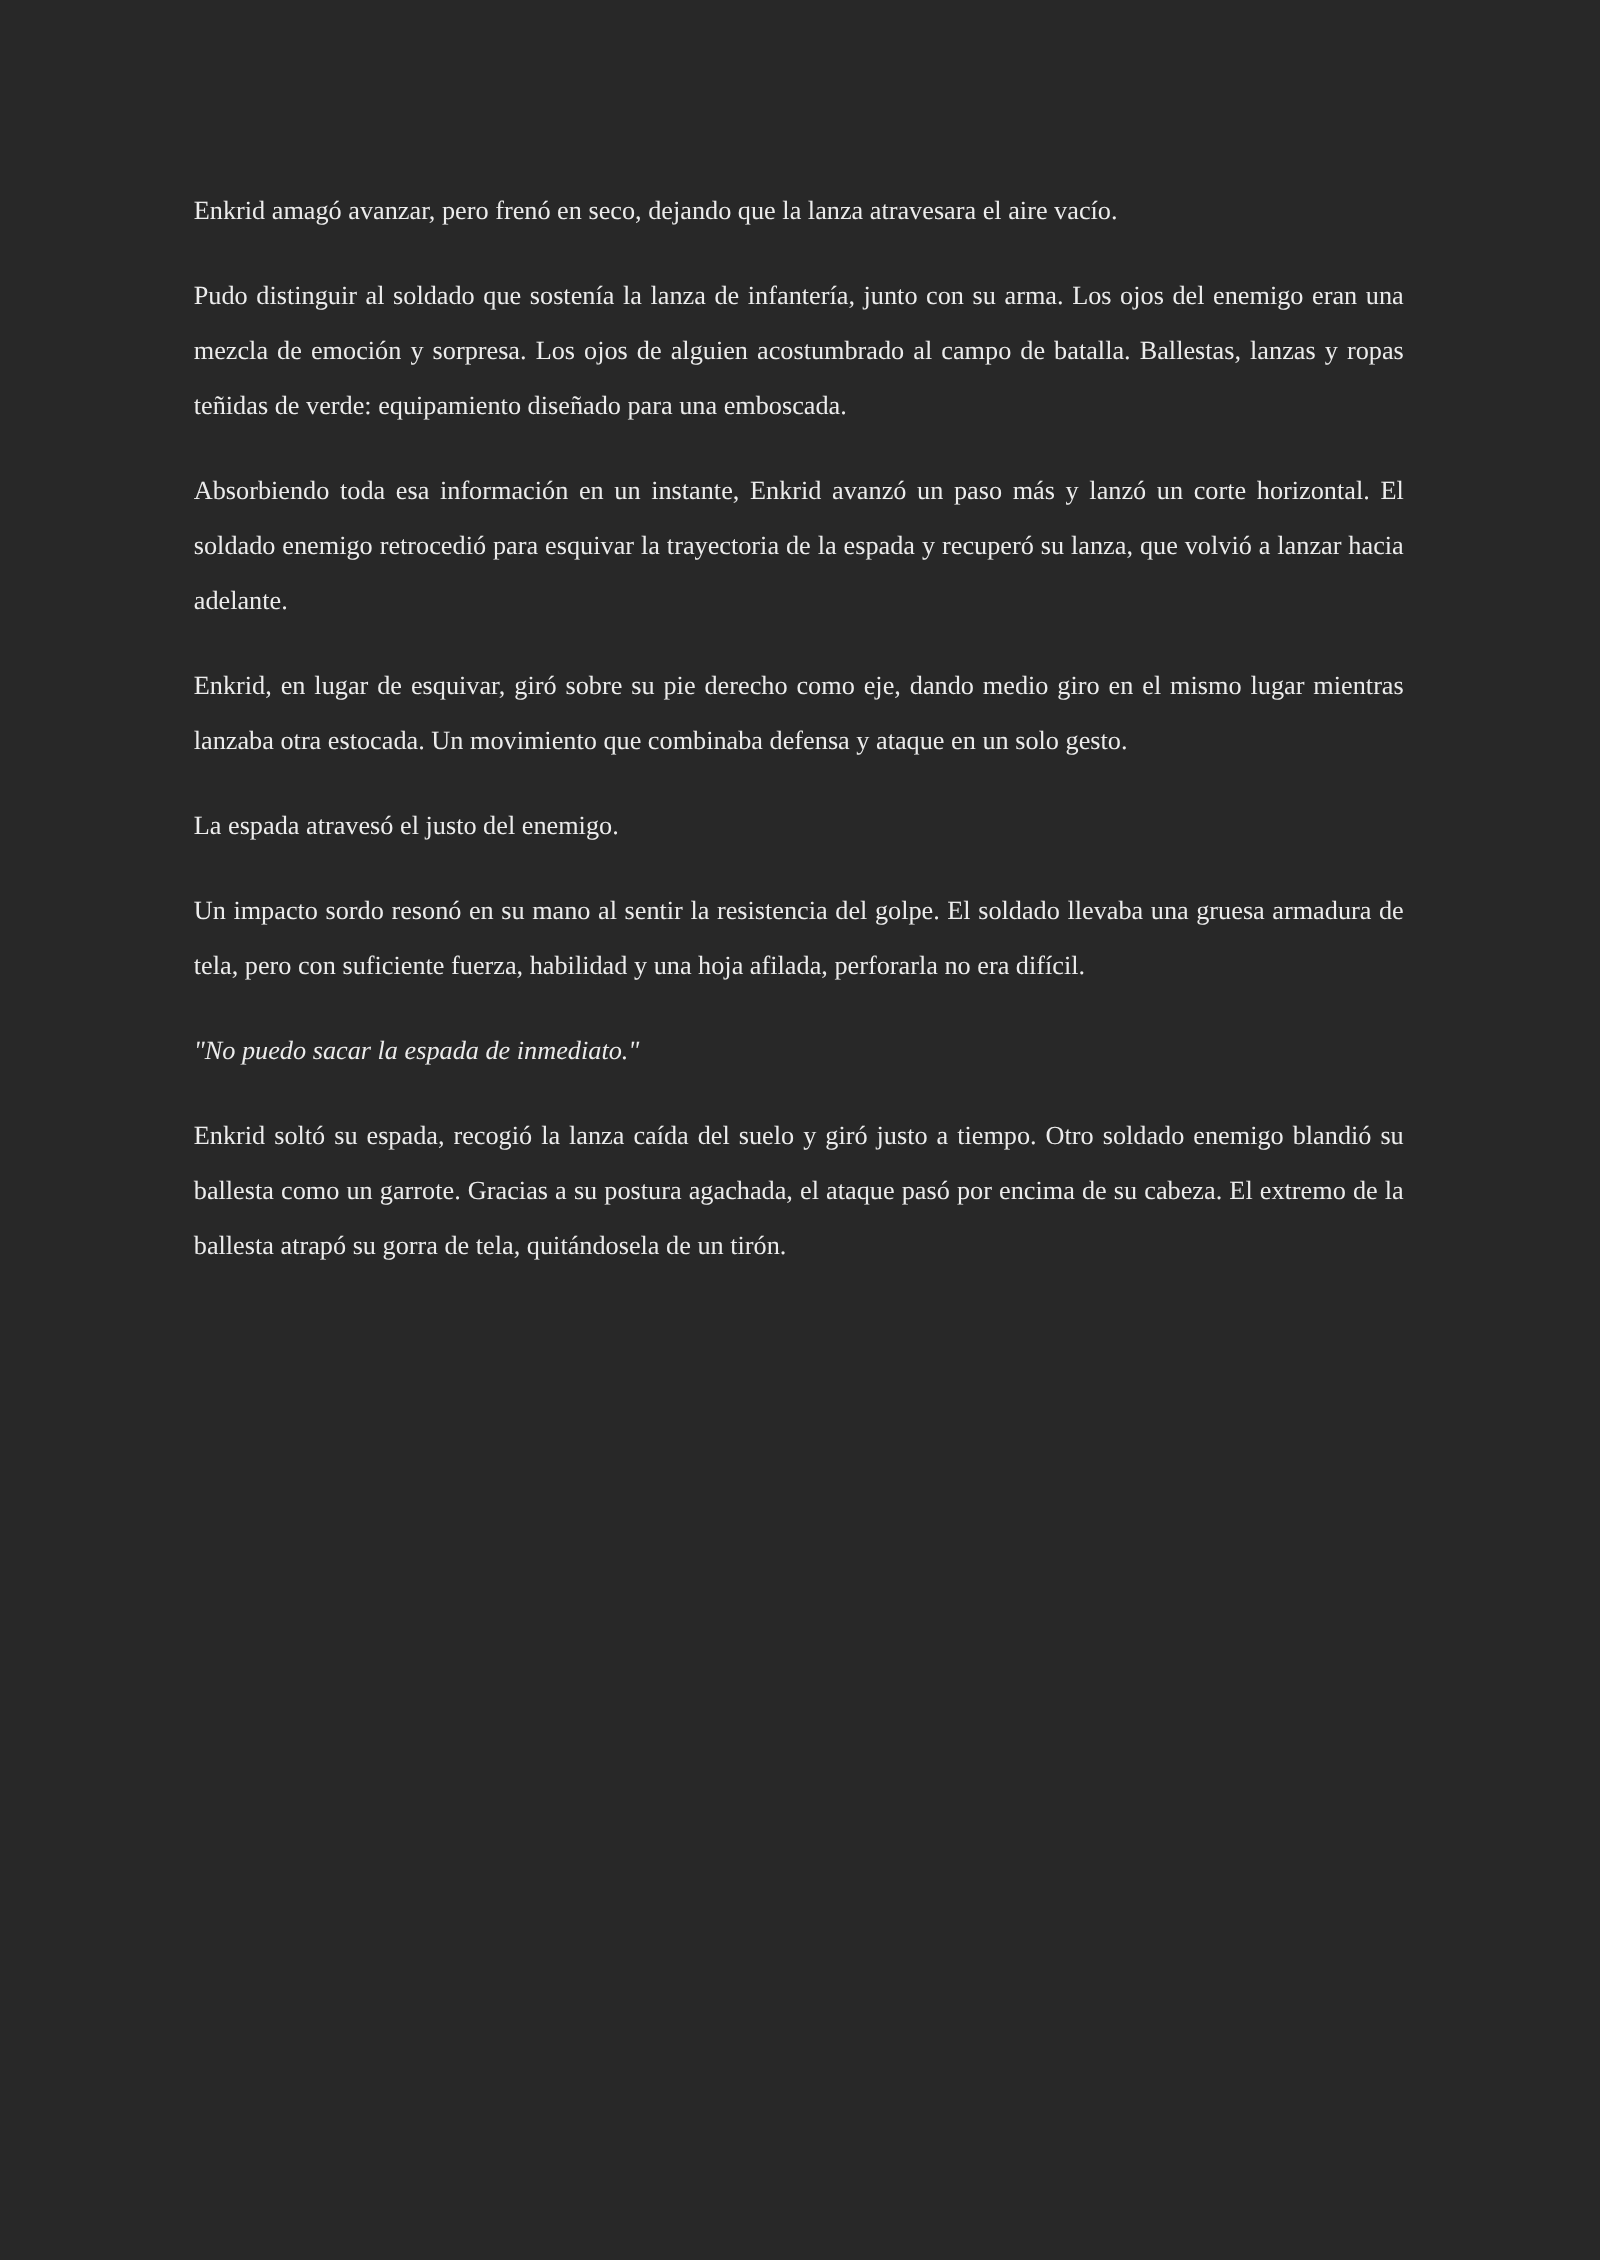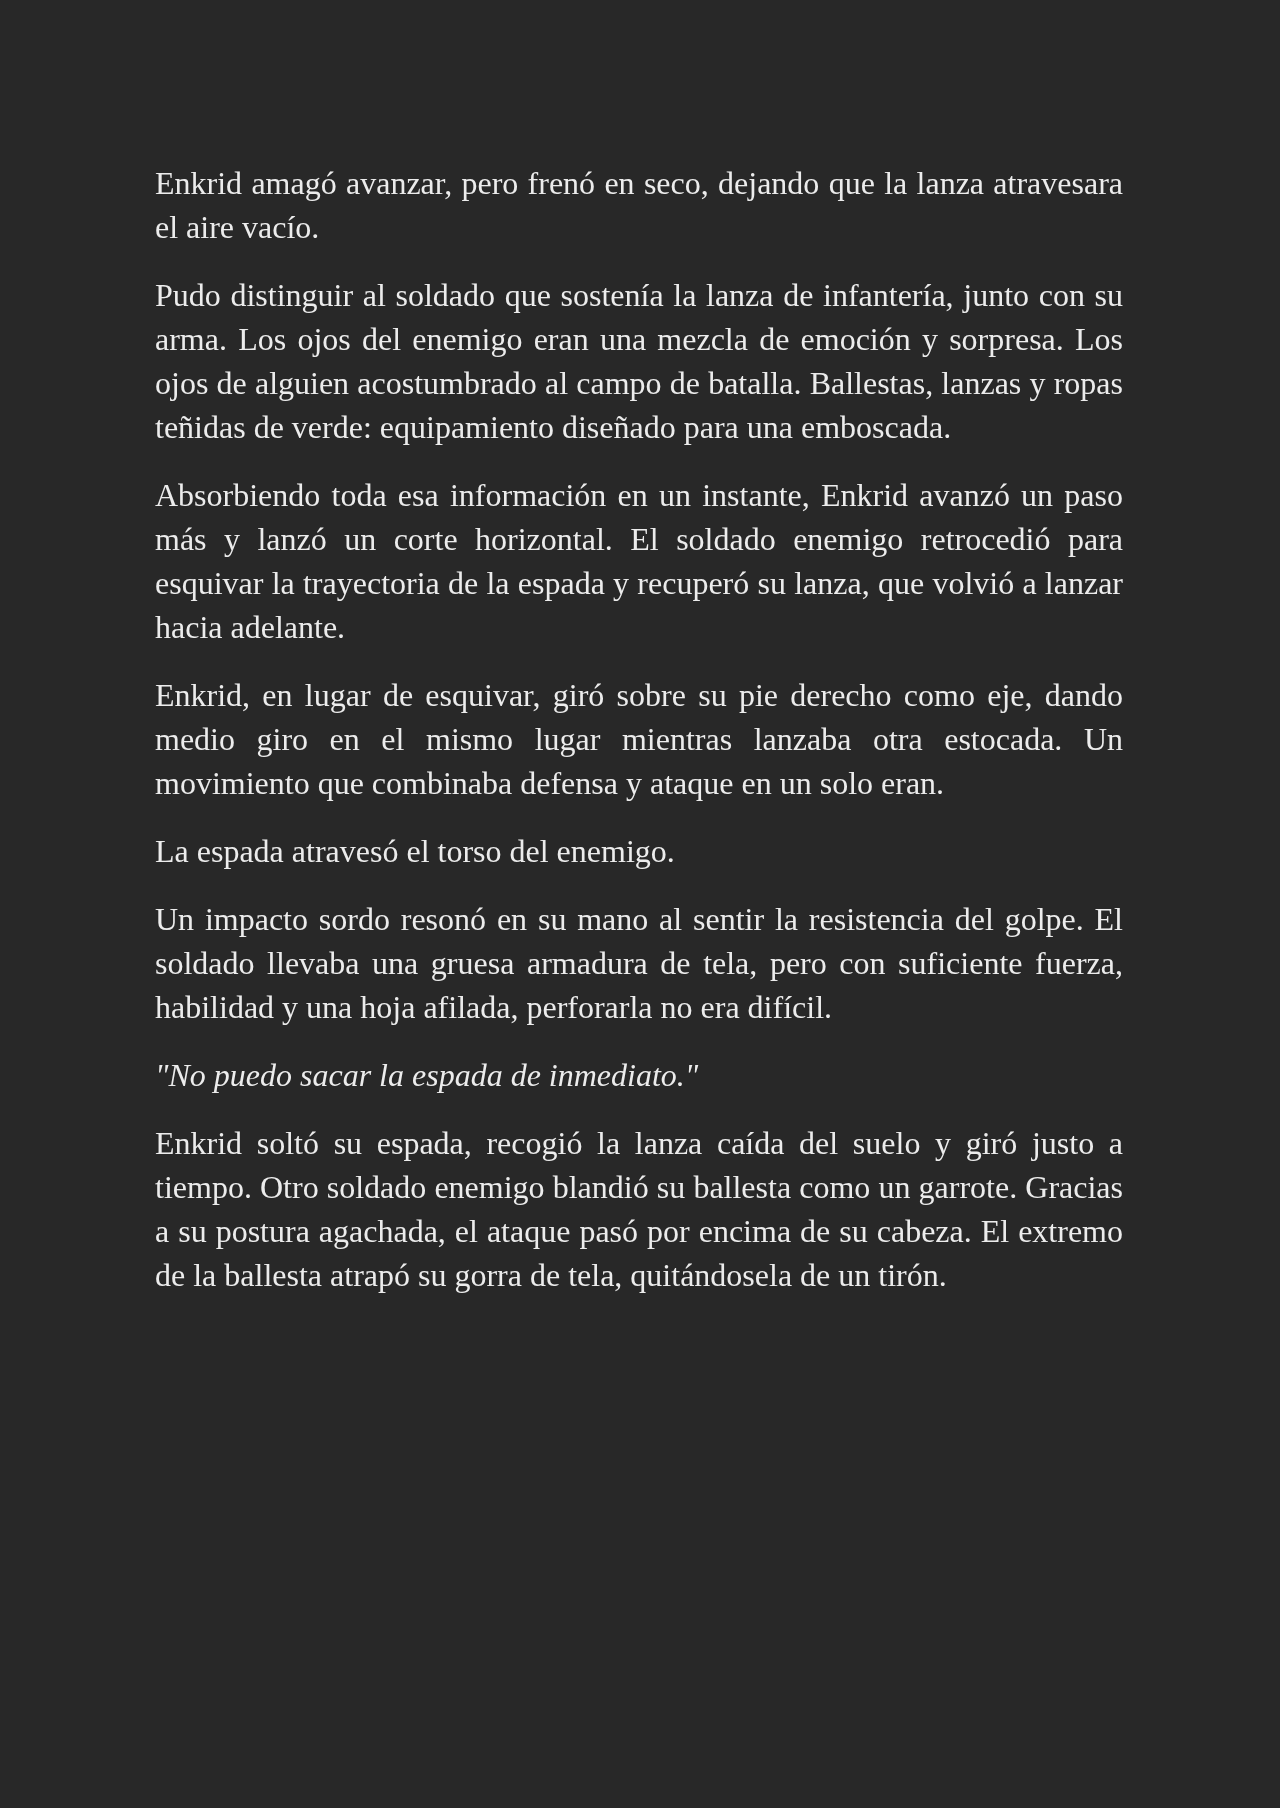--- a/index.html
+++ b/index.html
@@ -9,38 +9,37 @@
     }
     body {
       width: 1280px;
       min-height: 1808px;
       box-sizing: border-box;
       padding: 146px 157px 0 155px;
     }
     .reader {
       width: 968px;
       font-family: "Liberation Serif", "DejaVu Serif", serif;
-      font-size: 32px;
+      font-size: 21px;
       line-height: 44px;
       color: #ececec;
       text-align: justify;
-      margin-top: 15px;
     }
     .reader p {
       margin: 0 0 24px 0;
     }
     .reader p.italic {
       font-style: italic;
     }
   </style>
 </head>
 <body>
 
 <main class="reader">
   <p>Enkrid amagó avanzar, pero frenó en seco, dejando que la lanza atravesara el aire vacío.</p>
   <p>Pudo distinguir al soldado que sostenía la lanza de infantería, junto con su arma. Los ojos del enemigo eran una mezcla de emoción y sorpresa. Los ojos de alguien acostumbrado al campo de batalla. Ballestas, lanzas y ropas teñidas de verde: equipamiento diseñado para una emboscada.</p>
   <p>Absorbiendo toda esa información en un instante, Enkrid avanzó un paso más y lanzó un corte horizontal. El soldado enemigo retrocedió para esquivar la trayectoria de la espada y recuperó su lanza, que volvió a lanzar hacia adelante.</p>
-  <p>Enkrid, en lugar de esquivar, giró sobre su pie derecho como eje, dando medio giro en el mismo lugar mientras lanzaba otra estocada. Un movimiento que combinaba defensa y ataque en un solo eran.</p>
-  <p>La espada atravesó el torso del enemigo.</p>
+  <p>Enkrid, en lugar de esquivar, giró sobre su pie derecho como eje, dando medio giro en el mismo lugar mientras lanzaba otra estocada. Un movimiento que combinaba defensa y ataque en un solo gesto.</p>
+  <p>La espada atravesó el justo del enemigo.</p>
   <p>Un impacto sordo resonó en su mano al sentir la resistencia del golpe. El soldado llevaba una gruesa armadura de tela, pero con suficiente fuerza, habilidad y una hoja afilada, perforarla no era difícil.</p>
   <p class="italic">"No puedo sacar la espada de inmediato."</p>
   <p>Enkrid soltó su espada, recogió la lanza caída del suelo y giró justo a tiempo. Otro soldado enemigo blandió su ballesta como un garrote. Gracias a su postura agachada, el ataque pasó por encima de su cabeza. El extremo de la ballesta atrapó su gorra de tela, quitándosela de un tirón.</p>
 </main>
 
 </body></html>

